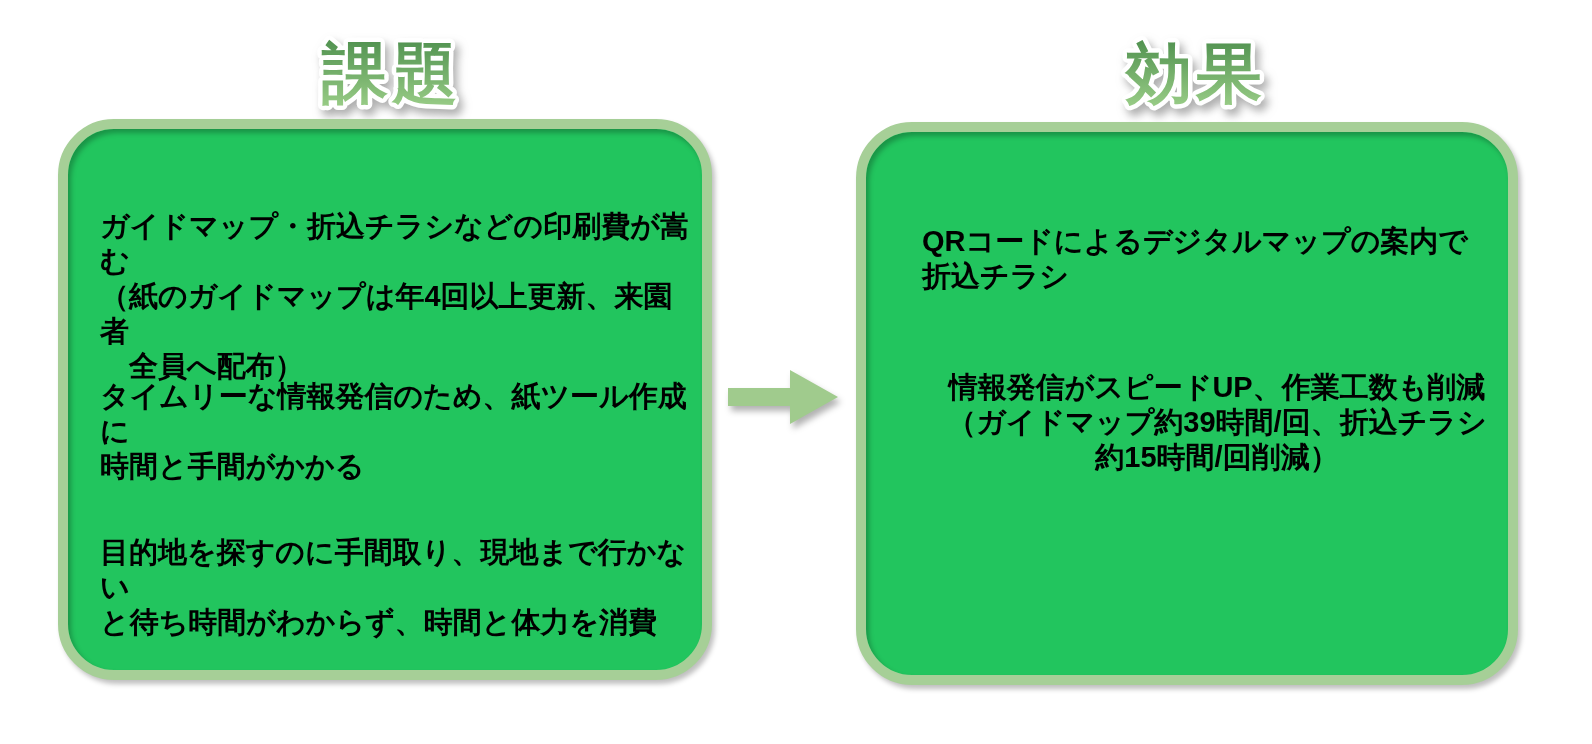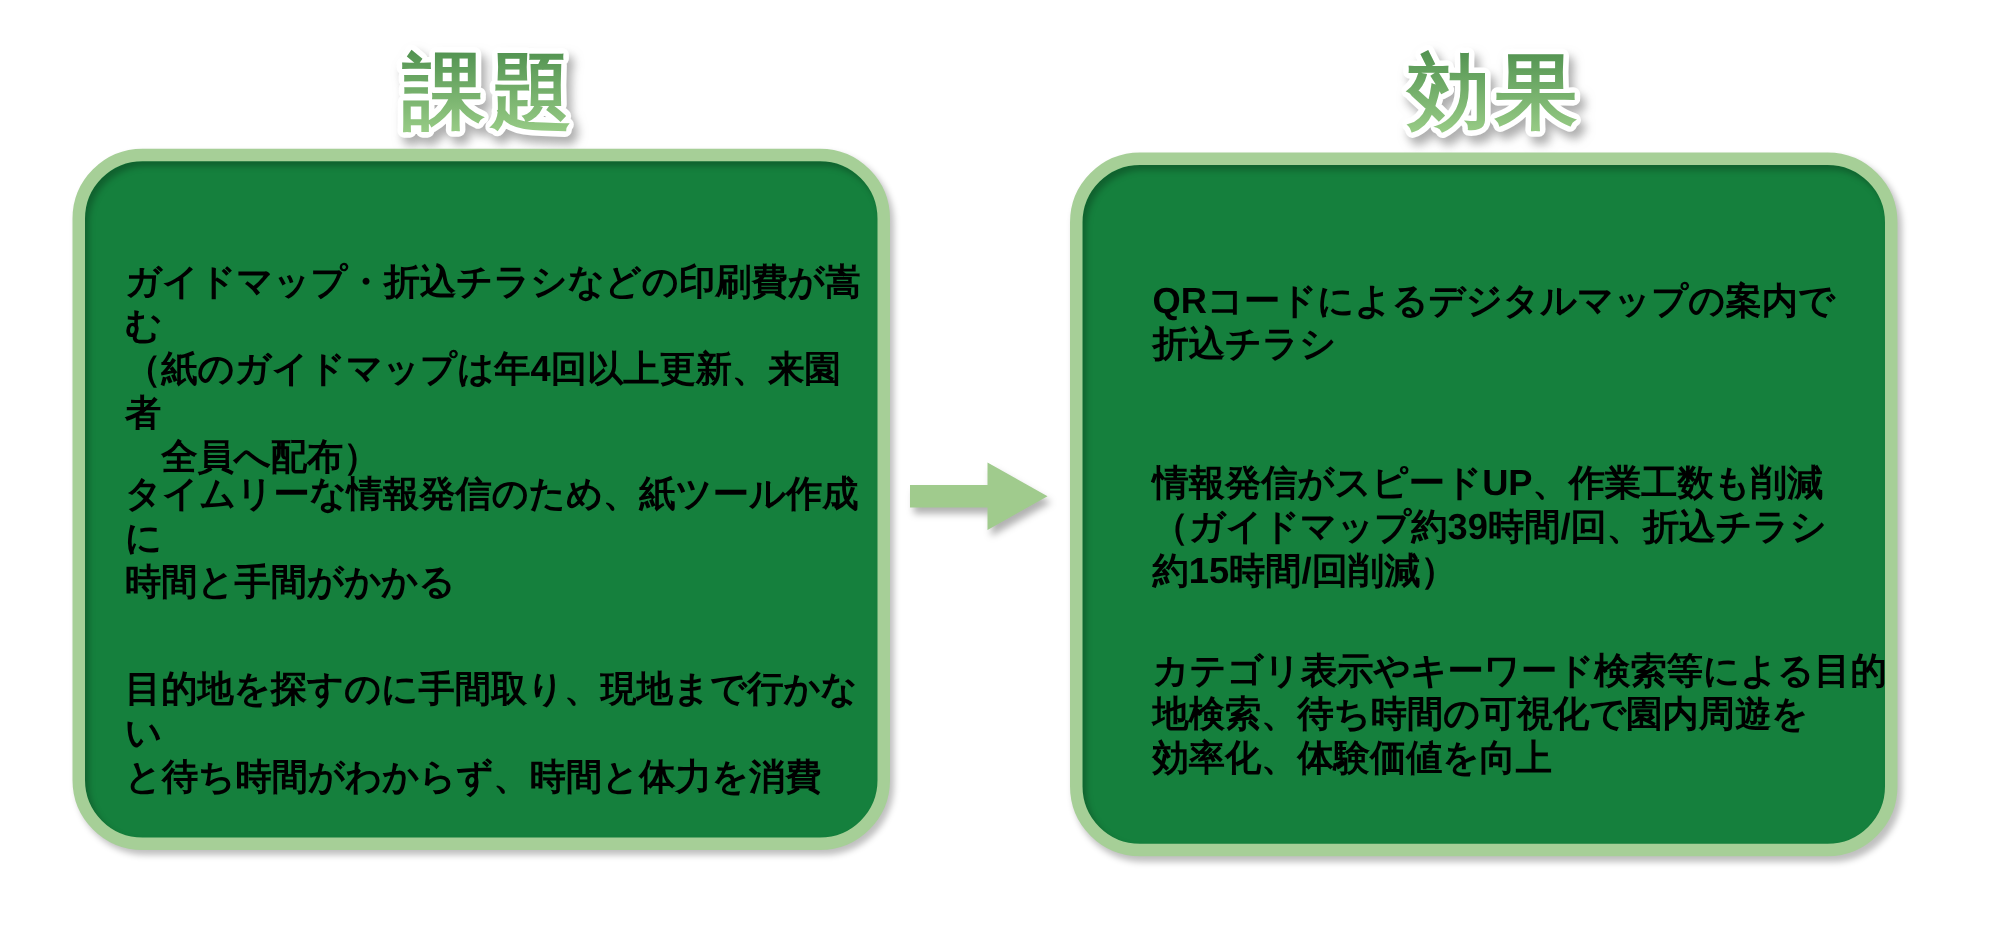--- a/index.html
+++ b/index.html
@@ -36,21 +36,21 @@
     letter-spacing: 4px;
     stroke: #ffffff;
     stroke-width: 9px;
     stroke-linejoin: round;
     paint-order: stroke fill;
   }
   .grad-stop-top { stop-color: var(--title-top); }
   .grad-stop-bottom { stop-color: var(--title-bottom); }
   .box {
     position: absolute;
-    background: #15803d;
+    background: #22c55e;
     border: 10px solid var(--box-border);
     border-radius: 56px;
     box-shadow: 3px 4px 5px rgba(0,0,0,0.25),
                 inset 3px 4px 5px rgba(0,0,0,0.25);
   }
   .box.left-box  { left: 58px;  top: 119px; width: 654px; height: 561px; }
   .box.right-box { left: 856px; top: 122px; width: 662px; height: 563px; }
   .text-block {
     position: absolute;
     font-family: "Liberation Sans", sans-serif;
@@ -59,21 +59,21 @@
     line-height: 35px;
     color: var(--text-color);
     white-space: pre-line;
   }
   .left-box .text-block { left: 32px; width: 600px; }
   .right-box .text-block { left: 56px; width: 590px; }
   .lb1 { top: 80px; }
   .lb2 { top: 250px; }
   .lb3 { top: 406px; }
   .rb1 { top: 92px; }
-  .rb2 { top: 238px; }
+  .rb2 { top: 238px; text-align: center; }
   .rb3 { top: 388px; }
   .arrow-svg {
     position: absolute;
     left: 728px;
     top: 364px;
     width: 118px;
     height: 68px;
     filter: drop-shadow(3px 5px 3px rgba(0,0,0,0.30));
   }
   .arrow-shape { fill: var(--arrow-green); }
@@ -116,18 +116,15 @@
   <svg class="arrow-svg" viewBox="0 0 118 68">
     <polygon class="arrow-shape" points="0,24 62,24 62,6 110,33 62,60 62,42 0,42"></polygon>
   </svg>
 
   <div class="box right-box">
     <div class="text-block rb1">QRコードによるデジタルマップの案内で
 折込チラシ</div>
     <div class="text-block rb2">情報発信がスピードUP、作業工数も削減
 （ガイドマップ約39時間/回、折込チラシ
 約15時間/回削減）</div>
-    <div class="text-block rb3">カテゴリ表示やキーワード検索等による目的
-地検索、待ち時間の可視化で園内周遊を
-効率化、体験価値を向上</div>
   </div>
 
 </div>
 
 </body></html>

